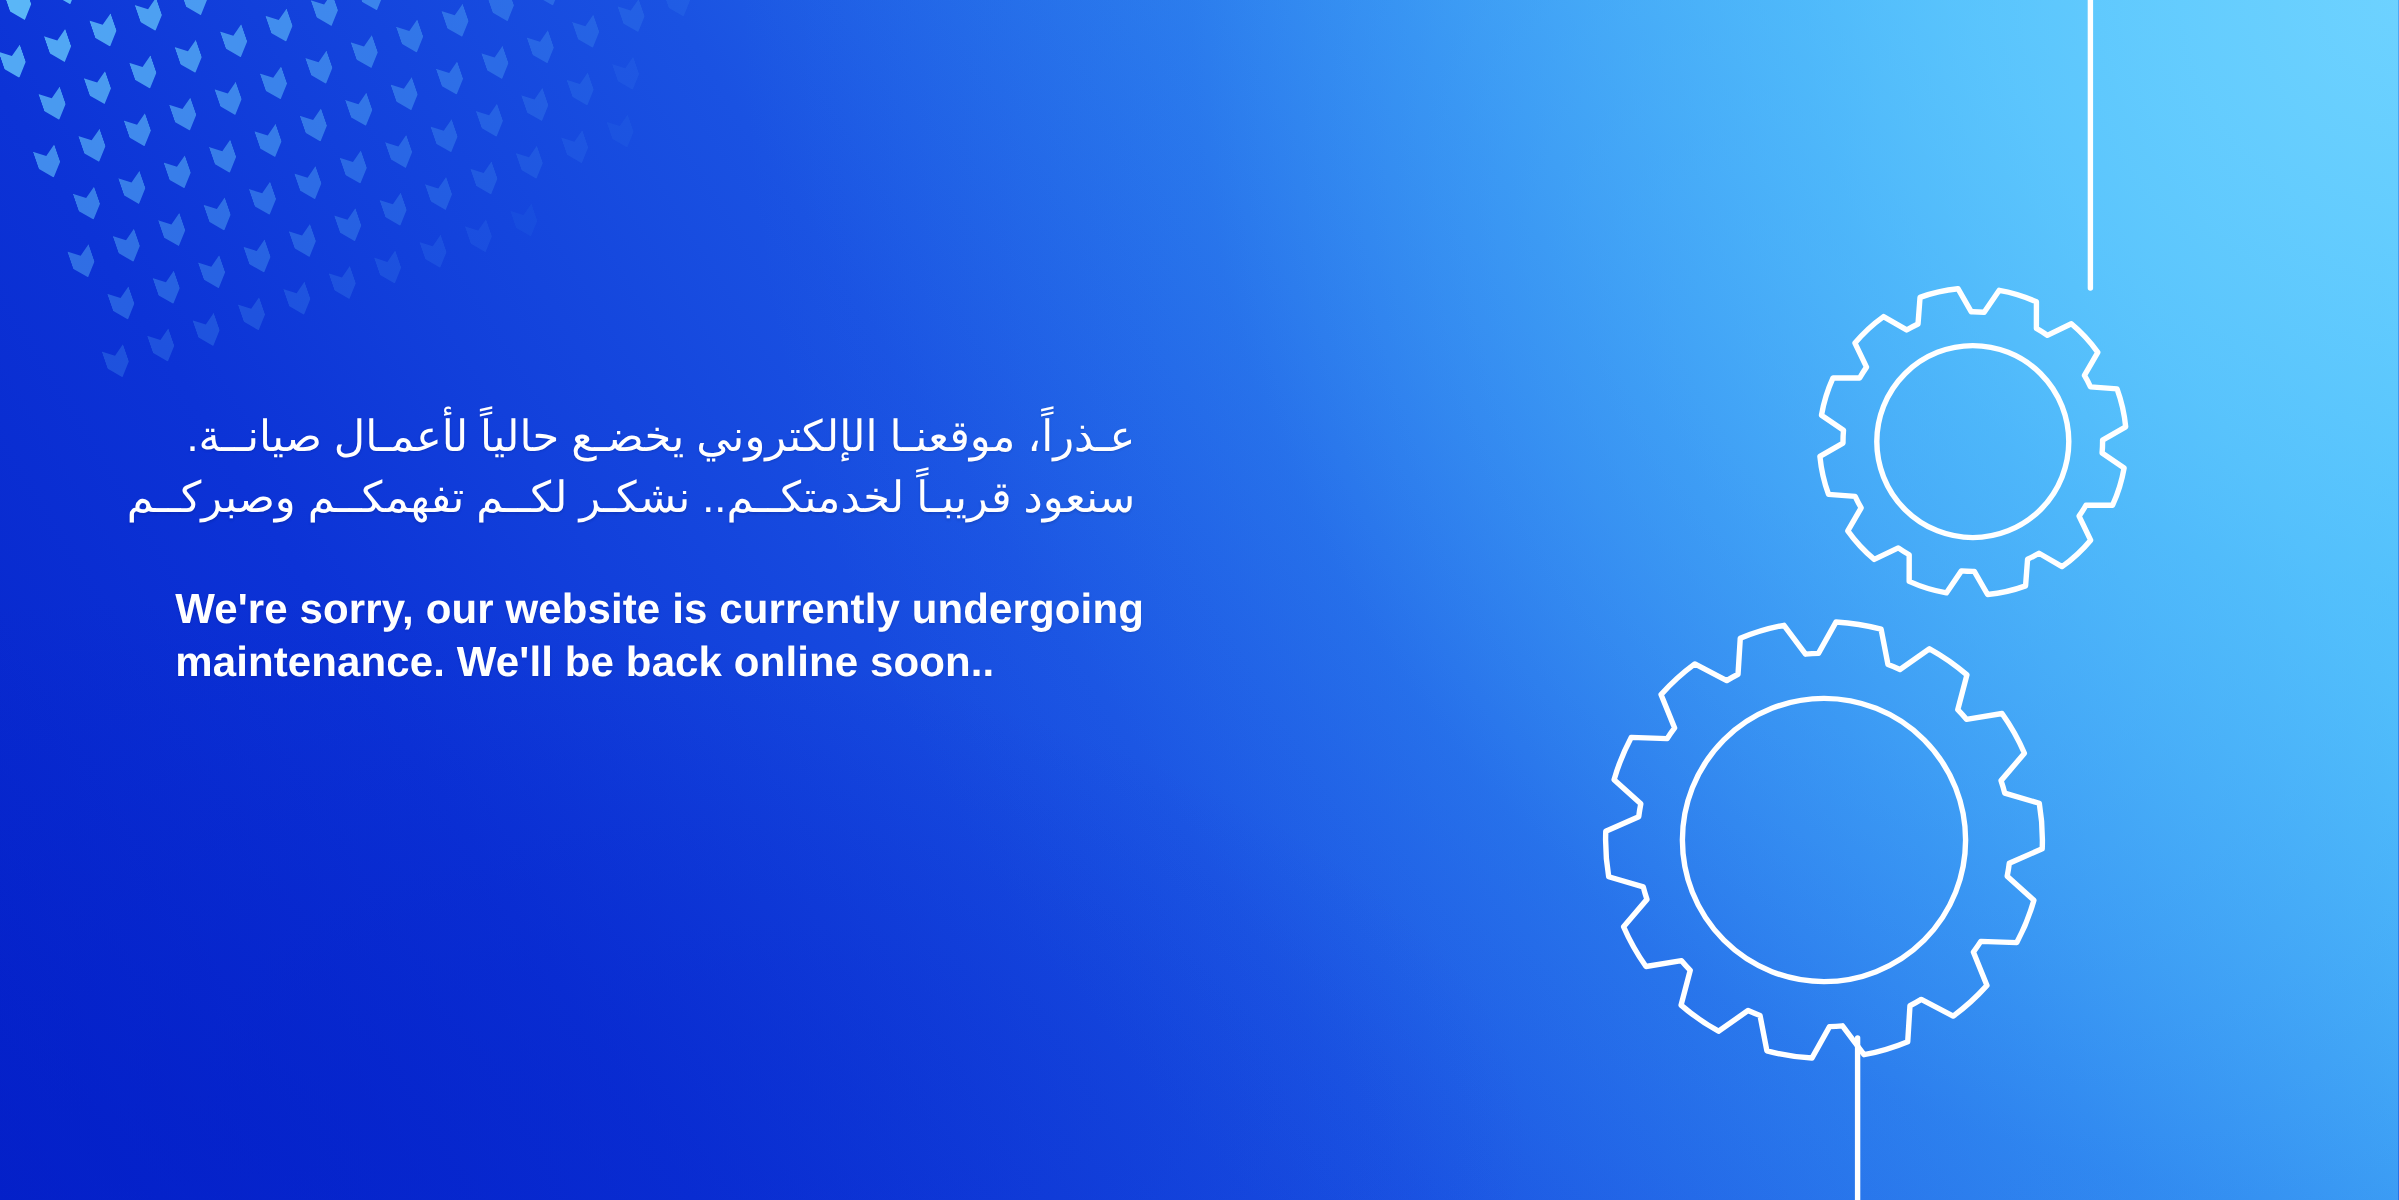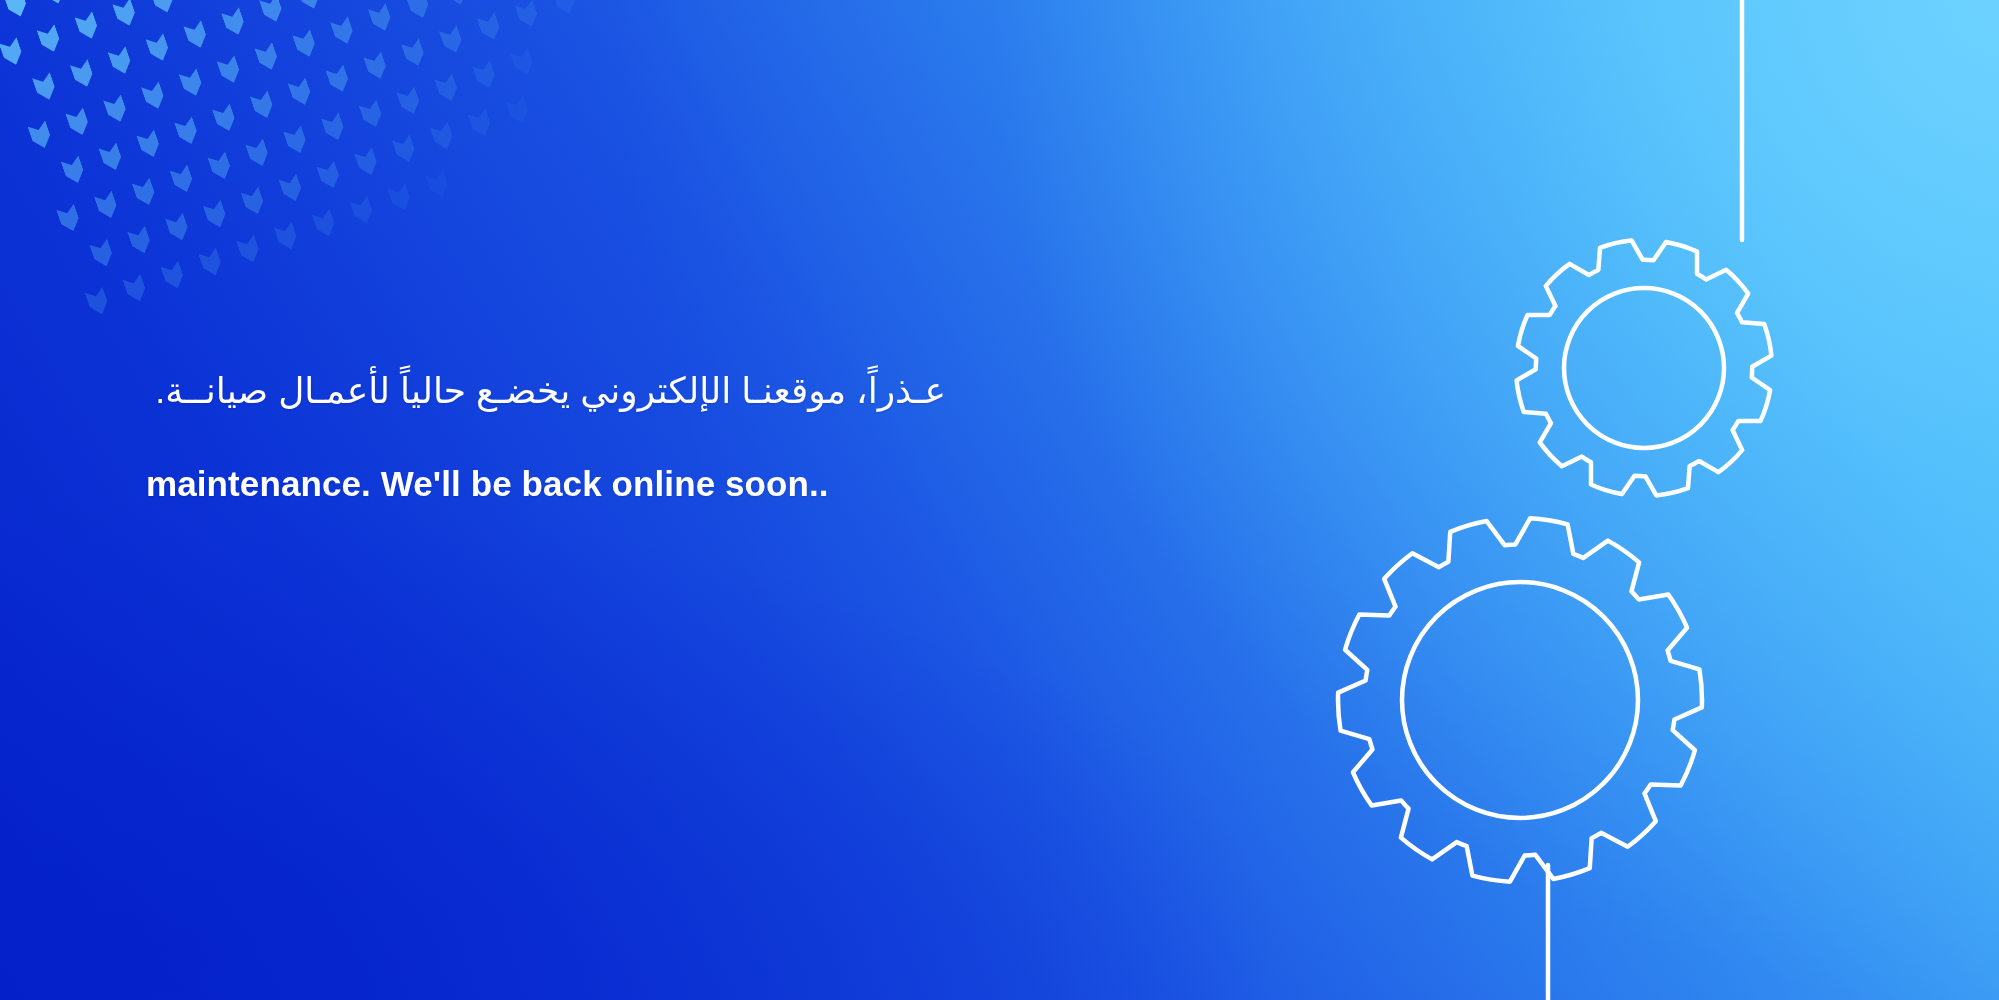--- a/index.html
+++ b/index.html
@@ -62,21 +62,21 @@
   .ar-block {
     direction: rtl;
     text-align: right;
     color: #ffffff;
     font-size: 36px;
     line-height: 51px;
     font-weight: 500;
     letter-spacing: 0.2px;
     text-shadow: 0 1px 2px rgba(0,20,90,0.18);
   }
-  .ar-line { display: block; white-space: nowrap; margin-top: 27px; }
+  .ar-line { display: block; white-space: nowrap; }
   .en-block {
     margin-top: 46px;
     color: #ffffff;
     font-size: 35px;
     line-height: 44px;
     font-weight: 600;
     letter-spacing: 0.1px;
     text-shadow: 0 1px 2px rgba(0,20,90,0.18);
   }
   .en-line { display: block; white-space: nowrap; }
@@ -108,20 +108,22 @@
       <circle id="gear-small-inner" cx="1644" cy="368" r="80"></circle>
       <path id="gear-large" d="M1515.39,544.46 L1530.07,518.28 A182.00,182.00 0 0 1 1567.60,524.34 L1573.31,553.80 A154.83,154.83 0 0 1 1583.33,557.86 L1607.92,540.64 A182.00,182.00 0 0 1 1639.11,562.39 L1631.46,591.41 A154.83,154.83 0 0 1 1638.73,599.42 L1668.35,594.57 A182.00,182.00 0 0 1 1687.02,627.69 L1667.54,650.52 A154.83,154.83 0 0 1 1670.62,660.89 L1699.41,669.38 A182.00,182.00 0 0 1 1701.85,707.32 L1674.39,719.44 A154.83,154.83 0 0 1 1672.67,730.12 L1694.92,750.25 A182.00,182.00 0 0 1 1680.67,785.50 L1650.67,784.50 A154.83,154.83 0 0 1 1644.48,793.37 L1655.80,821.17 A182.00,182.00 0 0 1 1627.66,846.74 L1601.06,832.83 A154.83,154.83 0 0 1 1591.64,838.14 L1589.77,868.09 A182.00,182.00 0 0 1 1553.33,878.92 L1535.40,854.85 A154.83,154.83 0 0 1 1524.61,855.54 L1509.93,881.72 A182.00,182.00 0 0 1 1472.40,875.66 L1466.69,846.20 A154.83,154.83 0 0 1 1456.67,842.14 L1432.08,859.36 A182.00,182.00 0 0 1 1400.89,837.61 L1408.54,808.59 A154.83,154.83 0 0 1 1401.27,800.58 L1371.65,805.43 A182.00,182.00 0 0 1 1352.98,772.31 L1372.46,749.48 A154.83,154.83 0 0 1 1369.38,739.11 L1340.59,730.62 A182.00,182.00 0 0 1 1338.15,692.68 L1365.61,680.56 A154.83,154.83 0 0 1 1367.33,669.88 L1345.08,649.75 A182.00,182.00 0 0 1 1359.33,614.50 L1389.33,615.50 A154.83,154.83 0 0 1 1395.52,606.63 L1384.20,578.83 A182.00,182.00 0 0 1 1412.34,553.26 L1438.94,567.17 A154.83,154.83 0 0 1 1448.36,561.86 L1450.23,531.91 A182.00,182.00 0 0 1 1486.67,521.08 L1504.60,545.15 A154.83,154.83 0 0 1 1515.39,544.46 Z"></path>
       <circle id="gear-large-inner" cx="1520" cy="700" r="118"></circle>
     </g>
   </svg>
 
   <div class="copy">
 
     <div class="ar-block" lang="ar" dir="rtl">
       <span class="ar-line">عـذراً، موقعنـا الإلكتروني يخضـع حالياً لأعمـال صيانــة.</span>
+      <span class="ar-line">سنعود قريبـاً لخدمتكــم.. نشكـر لكــم تفهمكــم وصبركــم</span>
     </div>
 
     <div class="en-block" lang="en" dir="ltr">
+      <span class="en-line">We're sorry, our website is currently undergoing</span>
       <span class="en-line">maintenance. We'll be back online soon..</span>
     </div>
 
   </div>
 </div>
 
 </body></html>

